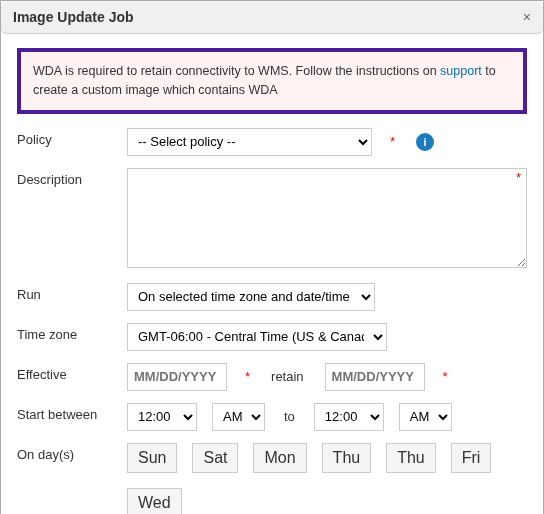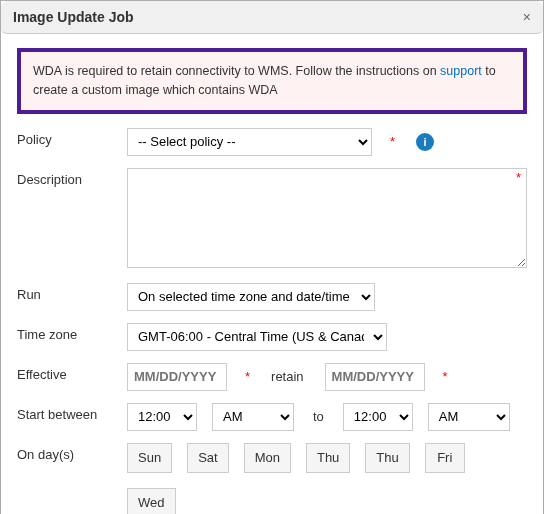--- a/index.html
+++ b/index.html
@@ -133,31 +133,31 @@
       font-weight: bold;
     }
     .until-label {
       margin: 0 6px;
       color: #333;
     }
     .time-select {
       width: 70px;
     }
     .ampm-select {
-      width: 82px;
+      width: 53px;
     }
     .to-label {
       margin: 0 4px;
       color: #333;
     }
     .day-btn {
       border: 1px solid #ccc;
       background: #f5f5f5;
       padding: 5px 10px;
-      font-size: 13px;
+      font-size: 16px;
       cursor: pointer;
       color: #333;
       min-width: 40px;
       height: 30px;
     }
     .dialog-footer {
       display: flex;
       justify-content: flex-end;
       gap: 8px;
       padding: 10px 16px;

